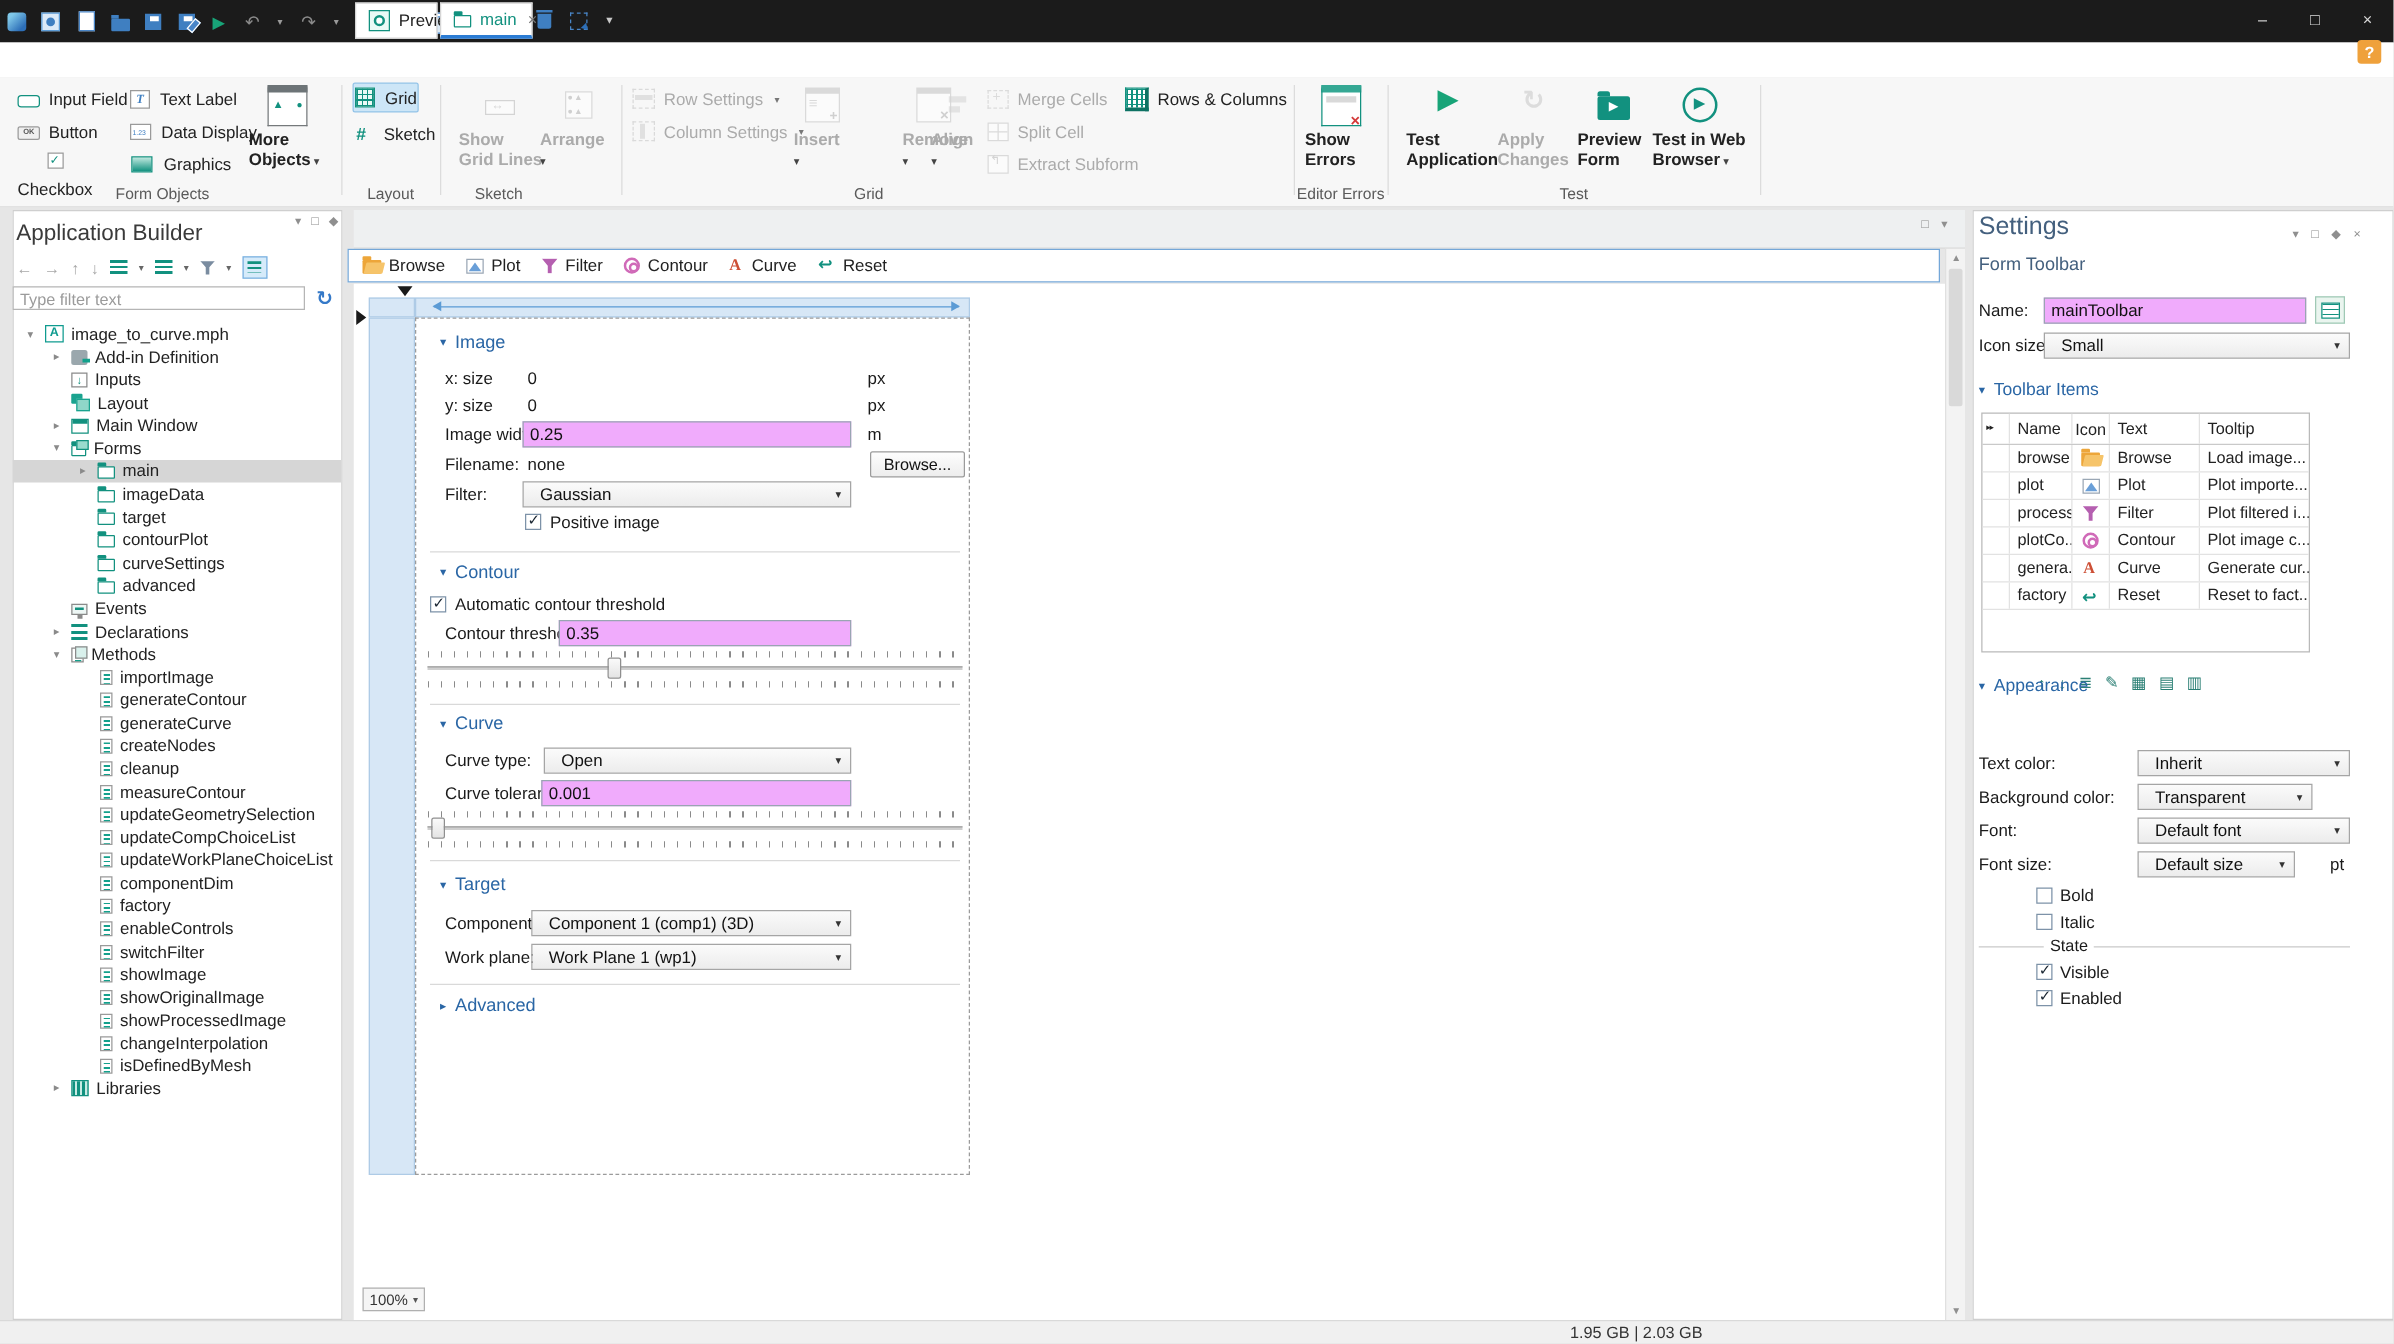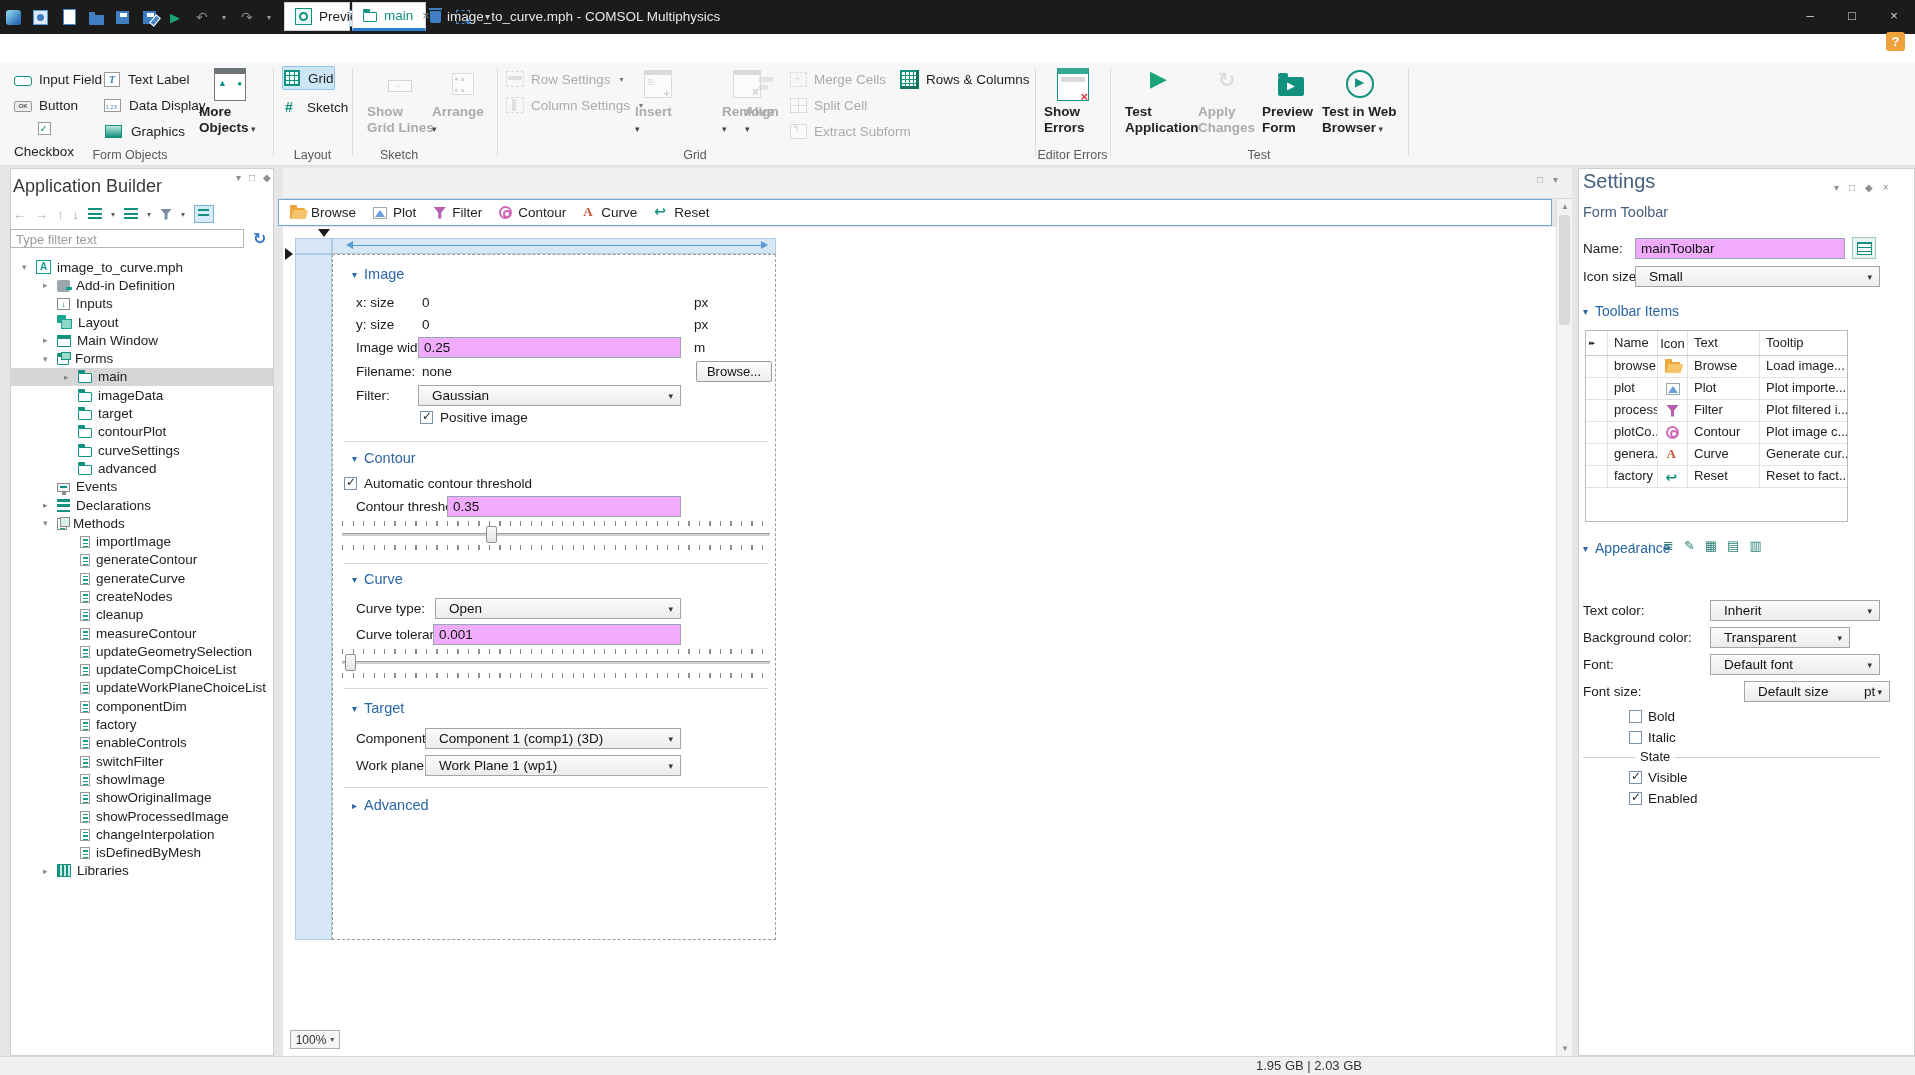--- a/index.html
+++ b/index.html
@@ -269,21 +269,20 @@
         <span class="qi q-caret"></span>
         <span class="qi q-find"></span>
         <span class="qi q-find2"></span>
         <span class="qi q-copy"></span>
         <span class="qi q-paste"></span>
         <span class="qi q-dup"></span>
         <span class="qi q-del"></span>
         <span class="qi q-sel"></span>
         <span class="qi q-more"></span>
       </div>
-    <div id="wtitle">image_to_curve.mph - COMSOL Multiphysics</div>
     <div id="wbtns">
 
     <span class="wbtn">–</span>
         <span class="wbtn">□</span>
         <span class="wbtn">×</span>
       </div>
   </div>
 
   <div id="tabrow">
     <div id="rtabs">
@@ -898,21 +897,21 @@
     </div>
 
   <div class="ssec" style="left:1583px;top:540px;">Appearance</div>
   <div class="slbl" style="left:1583px;top:600px;">Text color:</div>
   <div class="dd" style="left:1710px;top:600px;width:170px;">Inherit</div>
   <div class="slbl" style="left:1583px;top:627px;">Background color:</div>
   <div class="dd" style="left:1710px;top:627px;width:140px;">Transparent</div>
   <div class="slbl" style="left:1583px;top:654px;">Font:</div>
   <div class="dd" style="left:1710px;top:654px;width:170px;">Default font</div>
   <div class="slbl" style="left:1583px;top:681px;">Font size:</div>
-  <div class="dd" style="left:1710px;top:681px;width:146px;margin-left:34px;">Default size</div>
+  <div class="dd" style="left:1710px;top:681px;width:126px;">Default size</div>
   <div class="slbl" style="left:1864px;top:681px;">pt</div>
   <div class="cb" style="left:1629px;top:710px;"></div>
   <div class="slbl" style="left:1648px;top:706px;">Bold</div>
   <div class="cb" style="left:1629px;top:731px;"></div>
   <div class="slbl" style="left:1648px;top:727px;">Italic</div>
   <div class="fieldline">
       <span>State</span>
     </div>
   <div class="cb ck" style="left:1629px;top:771px;"></div>
   <div class="slbl" style="left:1648px;top:767px;">Visible</div>

